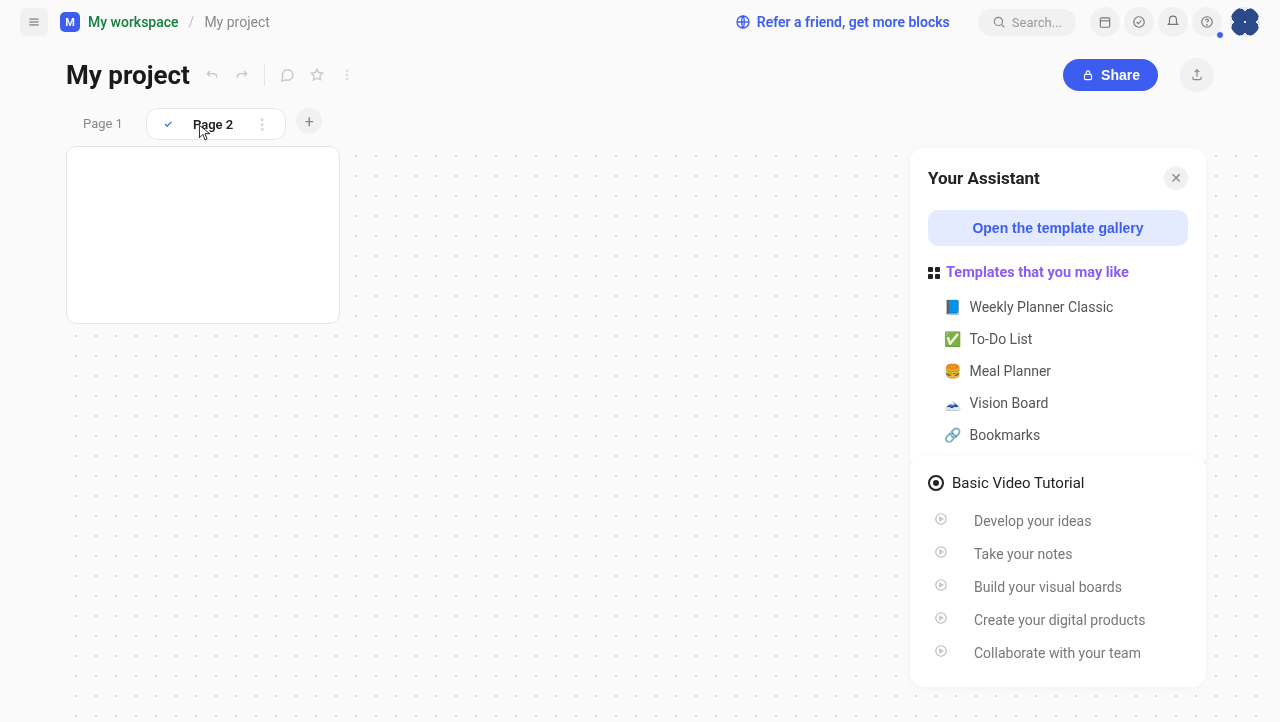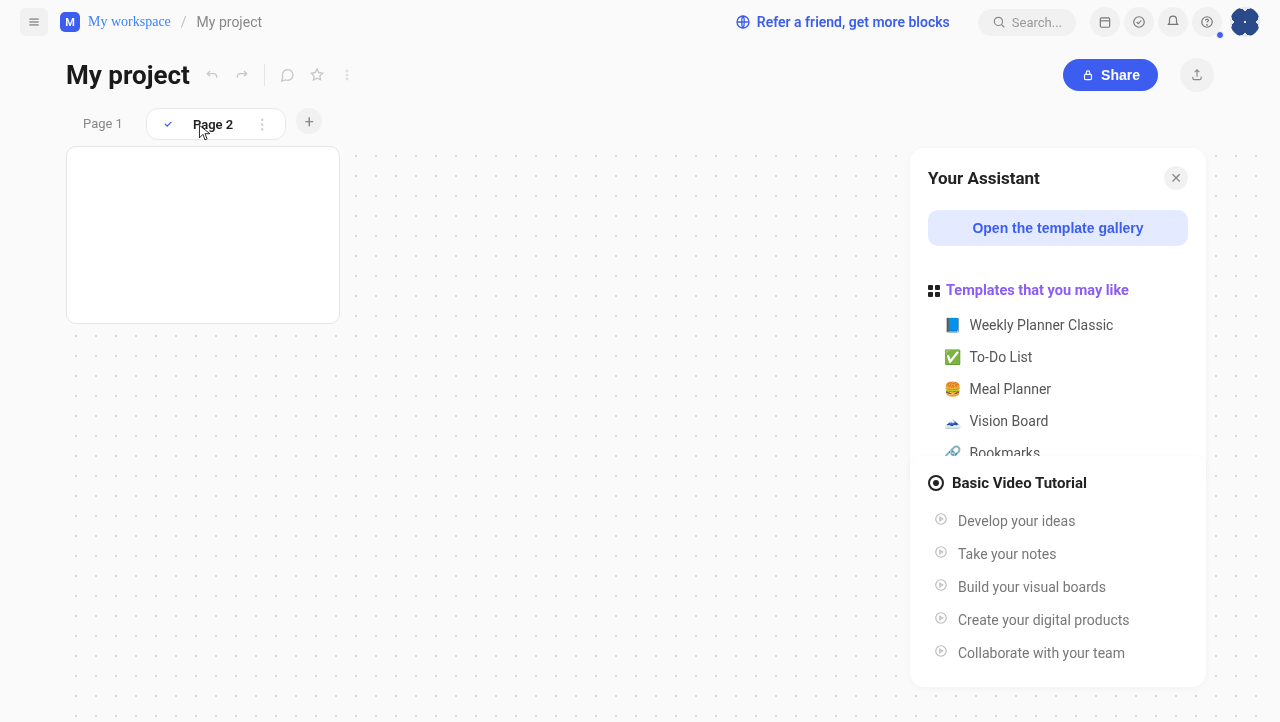--- a/index.html
+++ b/index.html
@@ -3,21 +3,21 @@
 <meta charset="utf-8">
 <style>
 * { box-sizing: border-box; margin: 0; padding: 0; }
 body { font-family: -apple-system, BlinkMacSystemFont, "Segoe UI", Roboto, sans-serif; background: #fafafa; width: 1280px; height: 722px; overflow: hidden; color: #333; }
 .topbar { display: flex; align-items: center; padding: 10px 20px; height: 44px; }
 .hamburger { width: 28px; height: 28px; border-radius: 6px; background: #f1f1f2; display: flex; align-items: center; justify-content: center; margin-right: 12px; }
 .hamburger svg { width: 14px; height: 14px; stroke: #777; }
 .ws-badge { width: 20px; height: 20px; border-radius: 5px; background: #3c5df0; color: #fff; font-size: 11px; font-weight: 600; display: flex; align-items: center; justify-content: center; margin-right: 8px; }
 .breadcrumb { display: flex; align-items: center; gap: 10px; font-size: 14px; }
 .breadcrumb .sep { color: #c0c0c5; }
-.breadcrumb .ws { color: #3b82f6; font-weight: 500; font-family: Liberation Serif, serif; }
+.breadcrumb .ws { color: #15803d; font-weight: 500; }
 .breadcrumb .proj { color: #888; }
 .spacer { flex: 1; }
 .refer { display: flex; align-items: center; gap: 6px; color: #3c5df0; font-weight: 600; font-size: 14px; margin-right: 28px; }
 .refer svg { width: 16px; height: 16px; }
 .search-pill { display: flex; align-items: center; gap: 6px; background: #f1f1f2; border-radius: 18px; padding: 6px 14px; color: #999; font-size: 13px; margin-right: 10px; }
 .search-pill svg { width: 14px; height: 14px; stroke: #888; }
 .topicon { width: 30px; height: 30px; border-radius: 50%; background: #f1f1f2; display: flex; align-items: center; justify-content: center; margin-left: 4px; position: relative; }
 .topicon svg { width: 14px; height: 14px; stroke: #777; fill: none; }
 .notif-dot { position: absolute; bottom: -2px; right: -2px; width: 8px; height: 8px; border-radius: 50%; background: #3c5df0; border: 1.5px solid #fafafa; }
 .avatar { width: 30px; height: 30px; border-radius: 50%; margin-left: 8px; background:
@@ -45,30 +45,30 @@
 .canvas { position: absolute; top: 146px; left: 66px; right: 20px; bottom: 0;
   background-image: radial-gradient(#d8d8dc 0.8px, transparent 0.8px);
   background-size: 20px 20px; }
 .empty-card { position: absolute; top: 0; left: 0; width: 274px; height: 178px; background: #fff; border: 1px solid #e5e5e8; border-radius: 10px; }
 .cursor { position: absolute; top: 124px; left: 198px; z-index: 500; pointer-events: none; }
 .cursor svg { width: 14px; height: 18px; }
 .assistant { position: absolute; top: 148px; right: 74px; width: 296px; background: #fff; border-radius: 14px; padding: 18px; box-shadow: 0 1px 6px rgba(0,0,0,0.04); }
 .assistant-hd { display: flex; align-items: center; justify-content: space-between; margin-bottom: 20px; }
 .assistant-hd h2 { font-size: 17px; font-weight: 700; color: #222; }
 .assistant-hd .close { width: 24px; height: 24px; border-radius: 50%; background: #f1f1f2; display: flex; align-items: center; justify-content: center; color: #888; font-size: 14px; }
-.gallery-btn { width: 100%; background: #e4eaff; color: #3c5df0; font-weight: 600; font-size: 14px; padding: 10px; border-radius: 10px; border: none; margin-bottom: 36px; }
+.gallery-btn { width: 100%; background: #e4eaff; color: #3c5df0; font-weight: 600; font-size: 14px; padding: 10px; border-radius: 10px; border: none; margin-bottom: 18px; }
 .section-title { display: flex; align-items: center; gap: 6px; font-weight: 700; font-size: 14.5px; color: #8b5cf6; margin-bottom: 10px; }
 .section-title .dots { display: grid; grid-template-columns: 5px 5px; gap: 2px; }
 .section-title .dots span { width: 5px; height: 5px; background: #222; border-radius: 1px; }
 .tmpl-list, .vid-list { list-style: none; }
 .tmpl-list li { padding: 8px 2px 8px 16px; font-size: 14px; color: #555; display: flex; align-items: center; gap: 8px; border-radius: 6px; }
-.vid-list li { padding: 8px 2px 8px 6px; font-size: 14px; color: #777; display: flex; align-items: center; gap: 10px; }
+.vid-list li { padding: 8px 2px 8px 6px; font-size: 14px; color: #777; display: flex; align-items: center; gap: 26px; }
 .play-icn svg { width: 14px; height: 14px; stroke: #bbb; fill: none; }
 .videos { position: absolute; top: 456px; right: 74px; width: 296px; background: #fff; border-radius: 14px; padding: 18px; box-shadow: 0 1px 6px rgba(0,0,0,0.04); }
-.vid-title { display: flex; align-items: center; gap: 8px; font-weight: 700; font-size: 15px; color: #222; margin-bottom: 12px; }
+.vid-title { display: flex; align-items: center; gap: 8px; font-weight: 400; font-size: 15px; color: #222; margin-bottom: 12px; }
 .vid-title .rec { width: 16px; height: 16px; border-radius: 50%; border: 2px solid #222; display: flex; align-items: center; justify-content: center; }
 .vid-title .rec::after { content: ""; width: 6px; height: 6px; background: #222; border-radius: 50%; }
 </style>
 </head>
 <body>
 
 <div class="topbar">
   <div class="hamburger">
     <svg viewBox="0 0 24 24" fill="none" stroke-width="2">
         <line x1="4" y1="7" x2="20" y2="7"></line>

